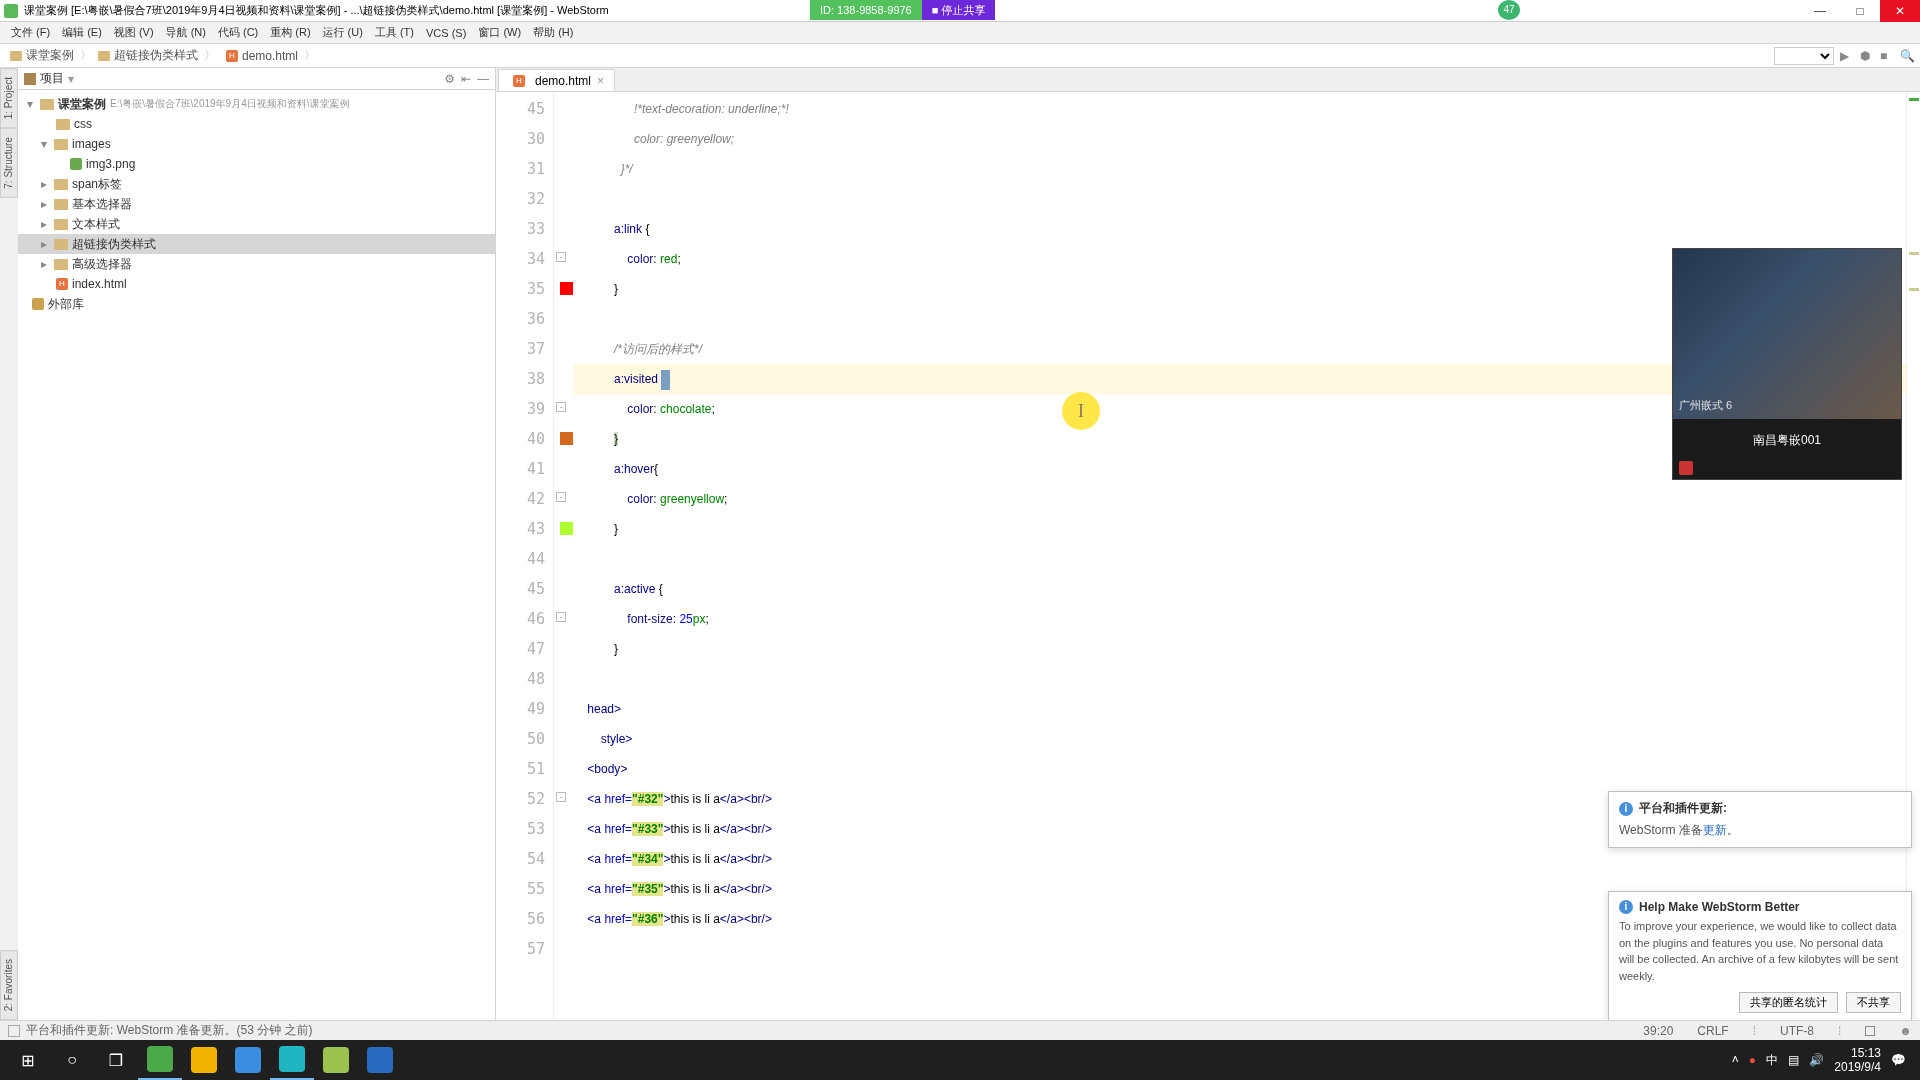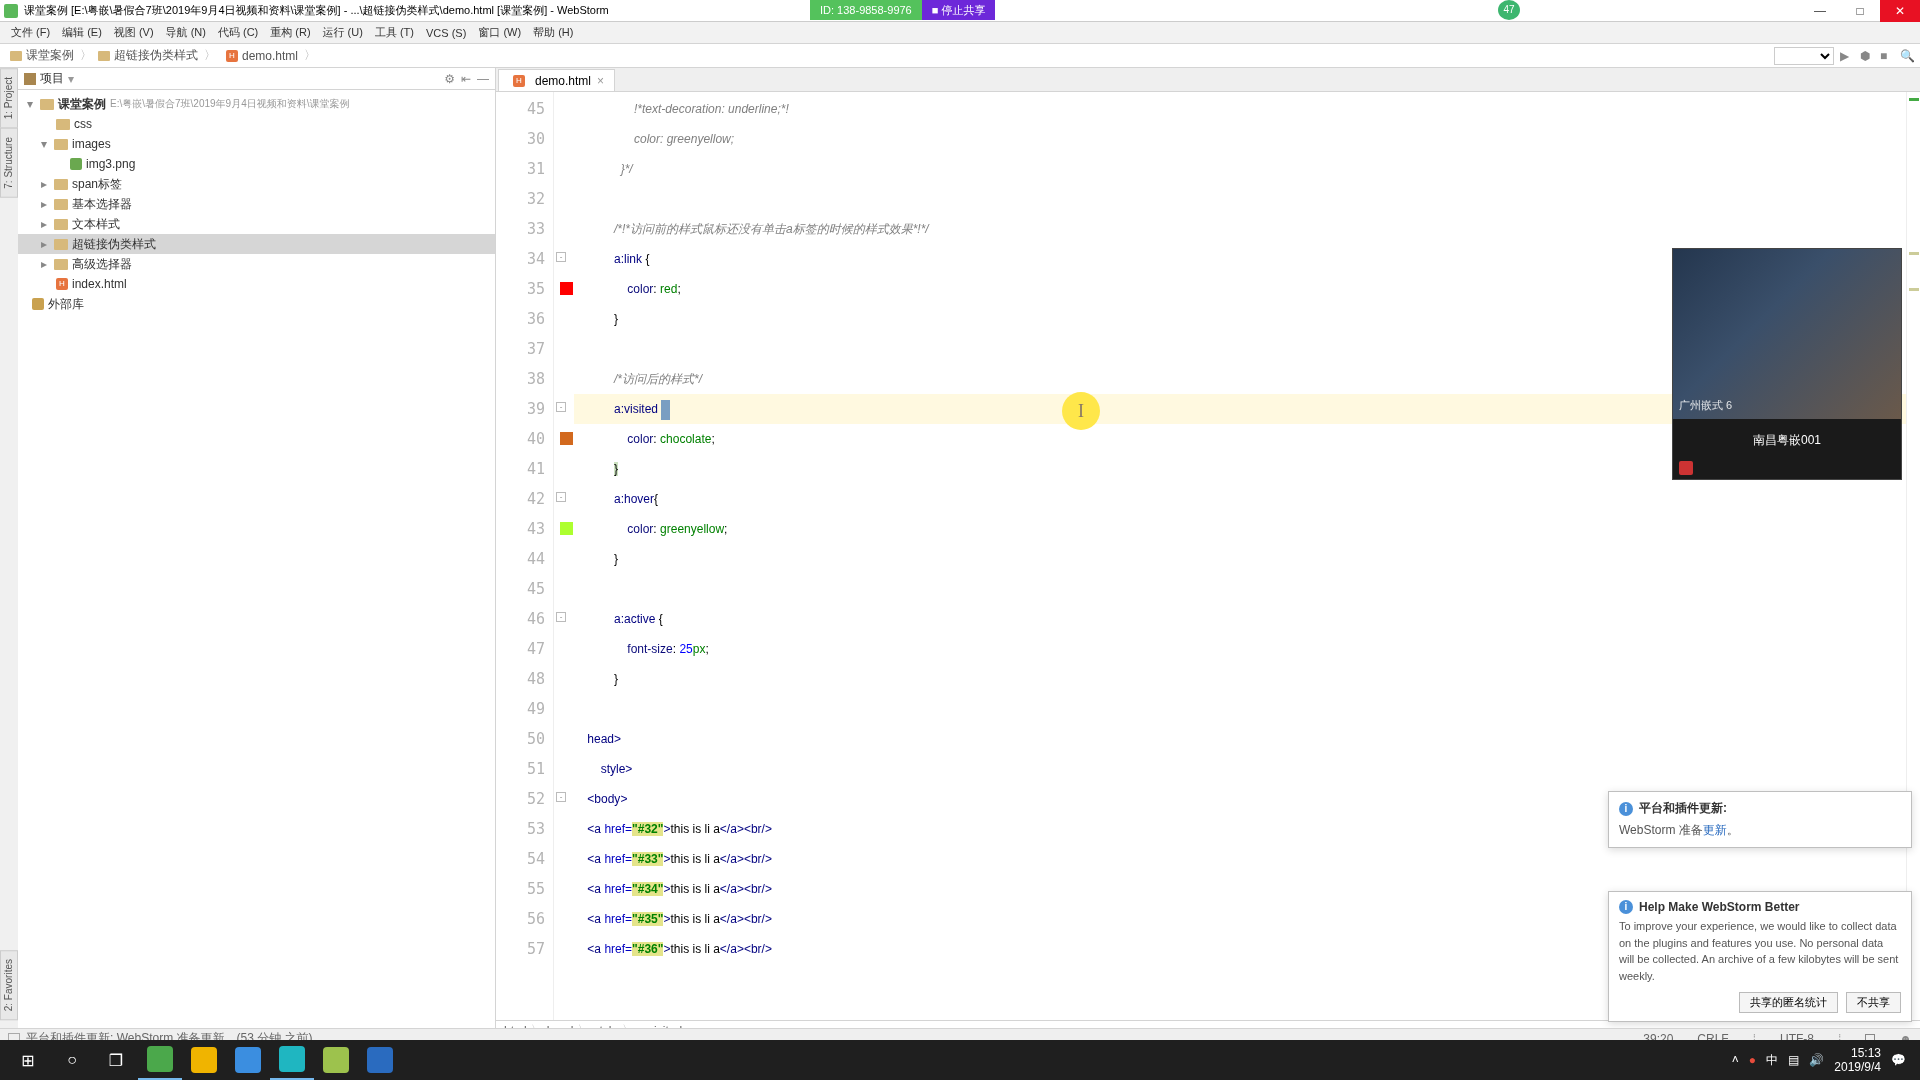--- a/index.html
+++ b/index.html
@@ -353,21 +353,20 @@
           <div class="fm"></div>
           <div class="fm"></div>
           <div class="fm"></div>
         </div>
       <div class="code" id="code">
         <div class="pointer">I</div>
       <div class="codeline"><span class="tk-comment">                  !*text-decoration: underline;*!</span></div>
           <div class="codeline"><span class="tk-comment">                  color: greenyellow;</span></div>
           <div class="codeline"><span class="tk-comment">              }*/</span></div>
           <div class="codeline"></div>
-          <div class="codeline"><span class="tk-comment">            /*!*访问前的样式鼠标还没有单击a标签的时候的样式效果*!*/</span></div>
           <div class="codeline"><span class="tk-sel">            a</span><span class="tk-sel">:link </span><span class="tk-brace">{</span></div>
           <div class="codeline"><span class="tk-prop">                color</span>: <span class="tk-val">red</span>;</div>
           <div class="codeline"><span class="tk-brace">            }</span></div>
           <div class="codeline"></div>
           <div class="codeline"><span class="tk-comment">            /*访问后的样式*/</span></div>
           <div class="codeline hl-line"><span class="tk-sel">            a</span><span class="tk-sel">:visited </span><span class="cursor-block"></span></div>
           <div class="codeline"><span class="tk-prop">                color</span>: <span class="tk-val">chocolate</span>;</div>
           <div class="codeline">            <span class="bracematch">}</span></div>
           <div class="codeline"><span class="tk-sel">            a</span><span class="tk-sel">:hover</span><span class="tk-brace">{</span></div>
           <div class="codeline"><span class="tk-prop">                color</span>: <span class="tk-val">greenyellow</span>;</div>
@@ -434,21 +433,21 @@
 <div class="toolwin">
   <div class="tw-item">▣ <span>Terminal</span></div>
   <div class="tw-item">✎ <span>6: TODO</span></div>
   <div class="spacer"></div>
   <div class="tw-item evlog">
       <span class="evbadge">1</span>
       <span>Event Log</span>
     </div>
 </div>
 
-<div class="statusbar" style="bottom:32px">
+<div class="statusbar" style="bottom:40px">
   <span class="sicon"></span>
   <span>平台和插件更新: WebStorm 准备更新。(53 分钟 之前)</span>
   <div class="right">
     <span>39:20</span>
     <span>CRLF</span>
     <span style="color:#aaa">⁞</span>
     <span>UTF-8</span>
     <span style="color:#aaa">⁞</span>
     <span class="lock"></span>
     <span style="color:#888">☻</span>

